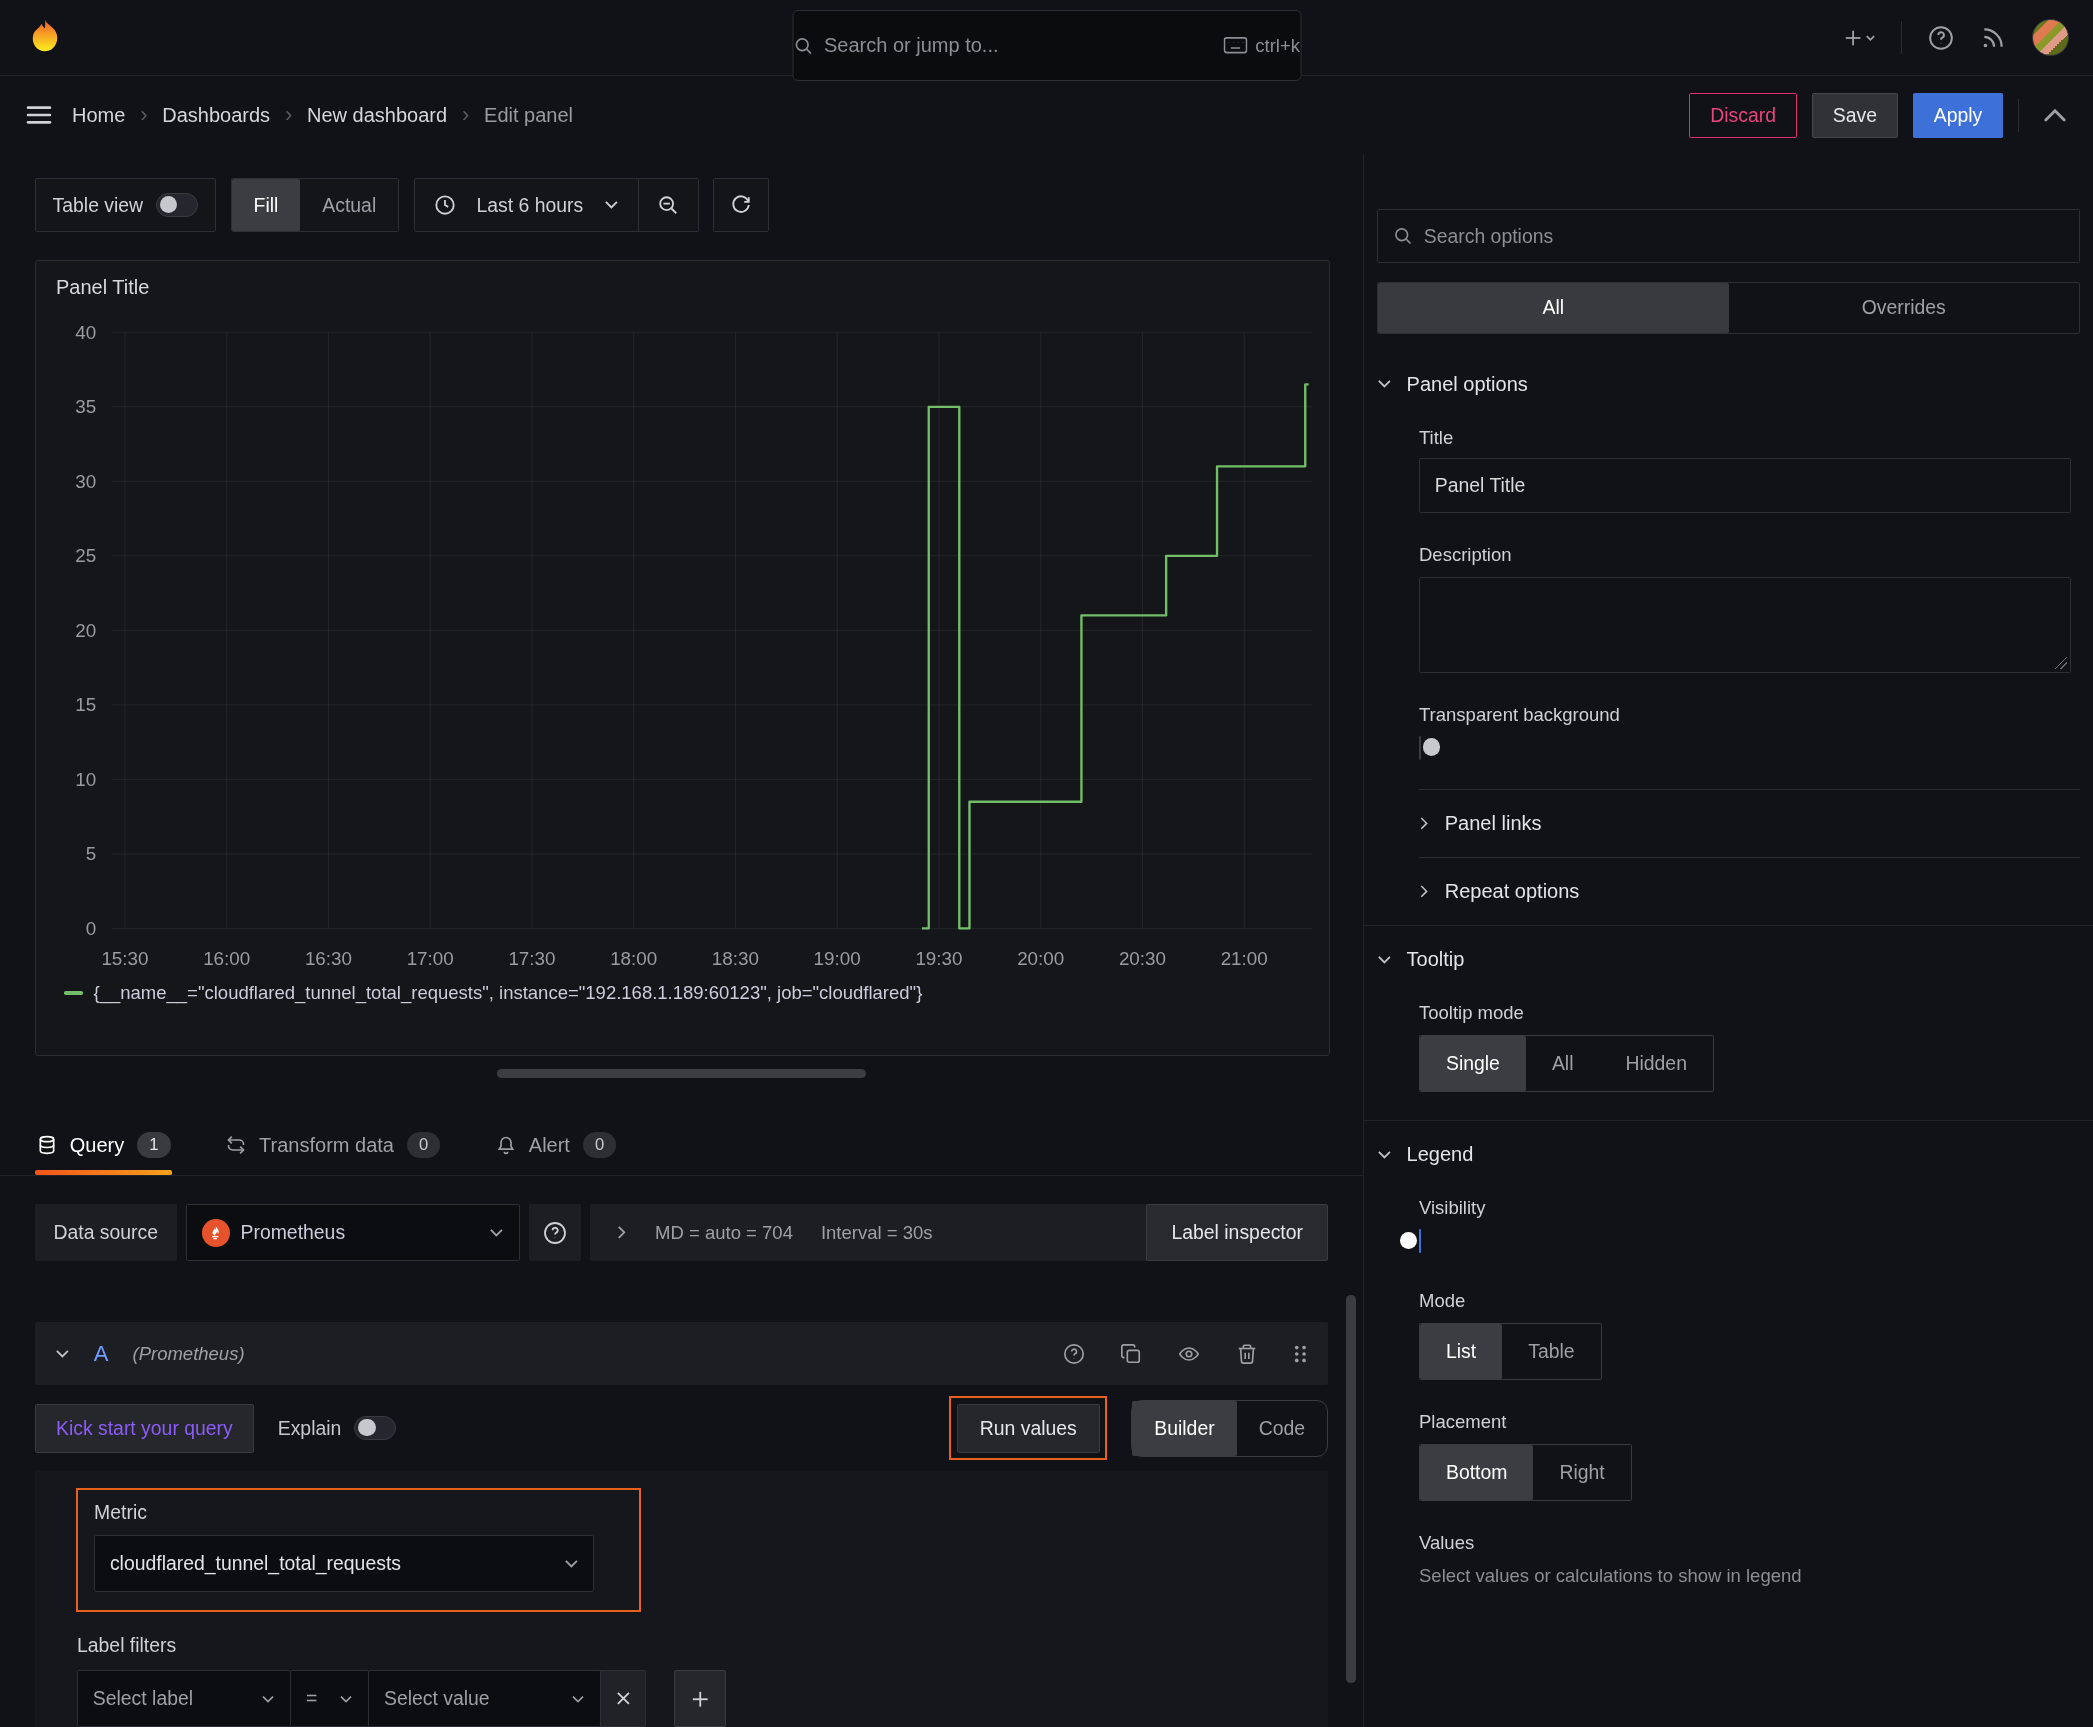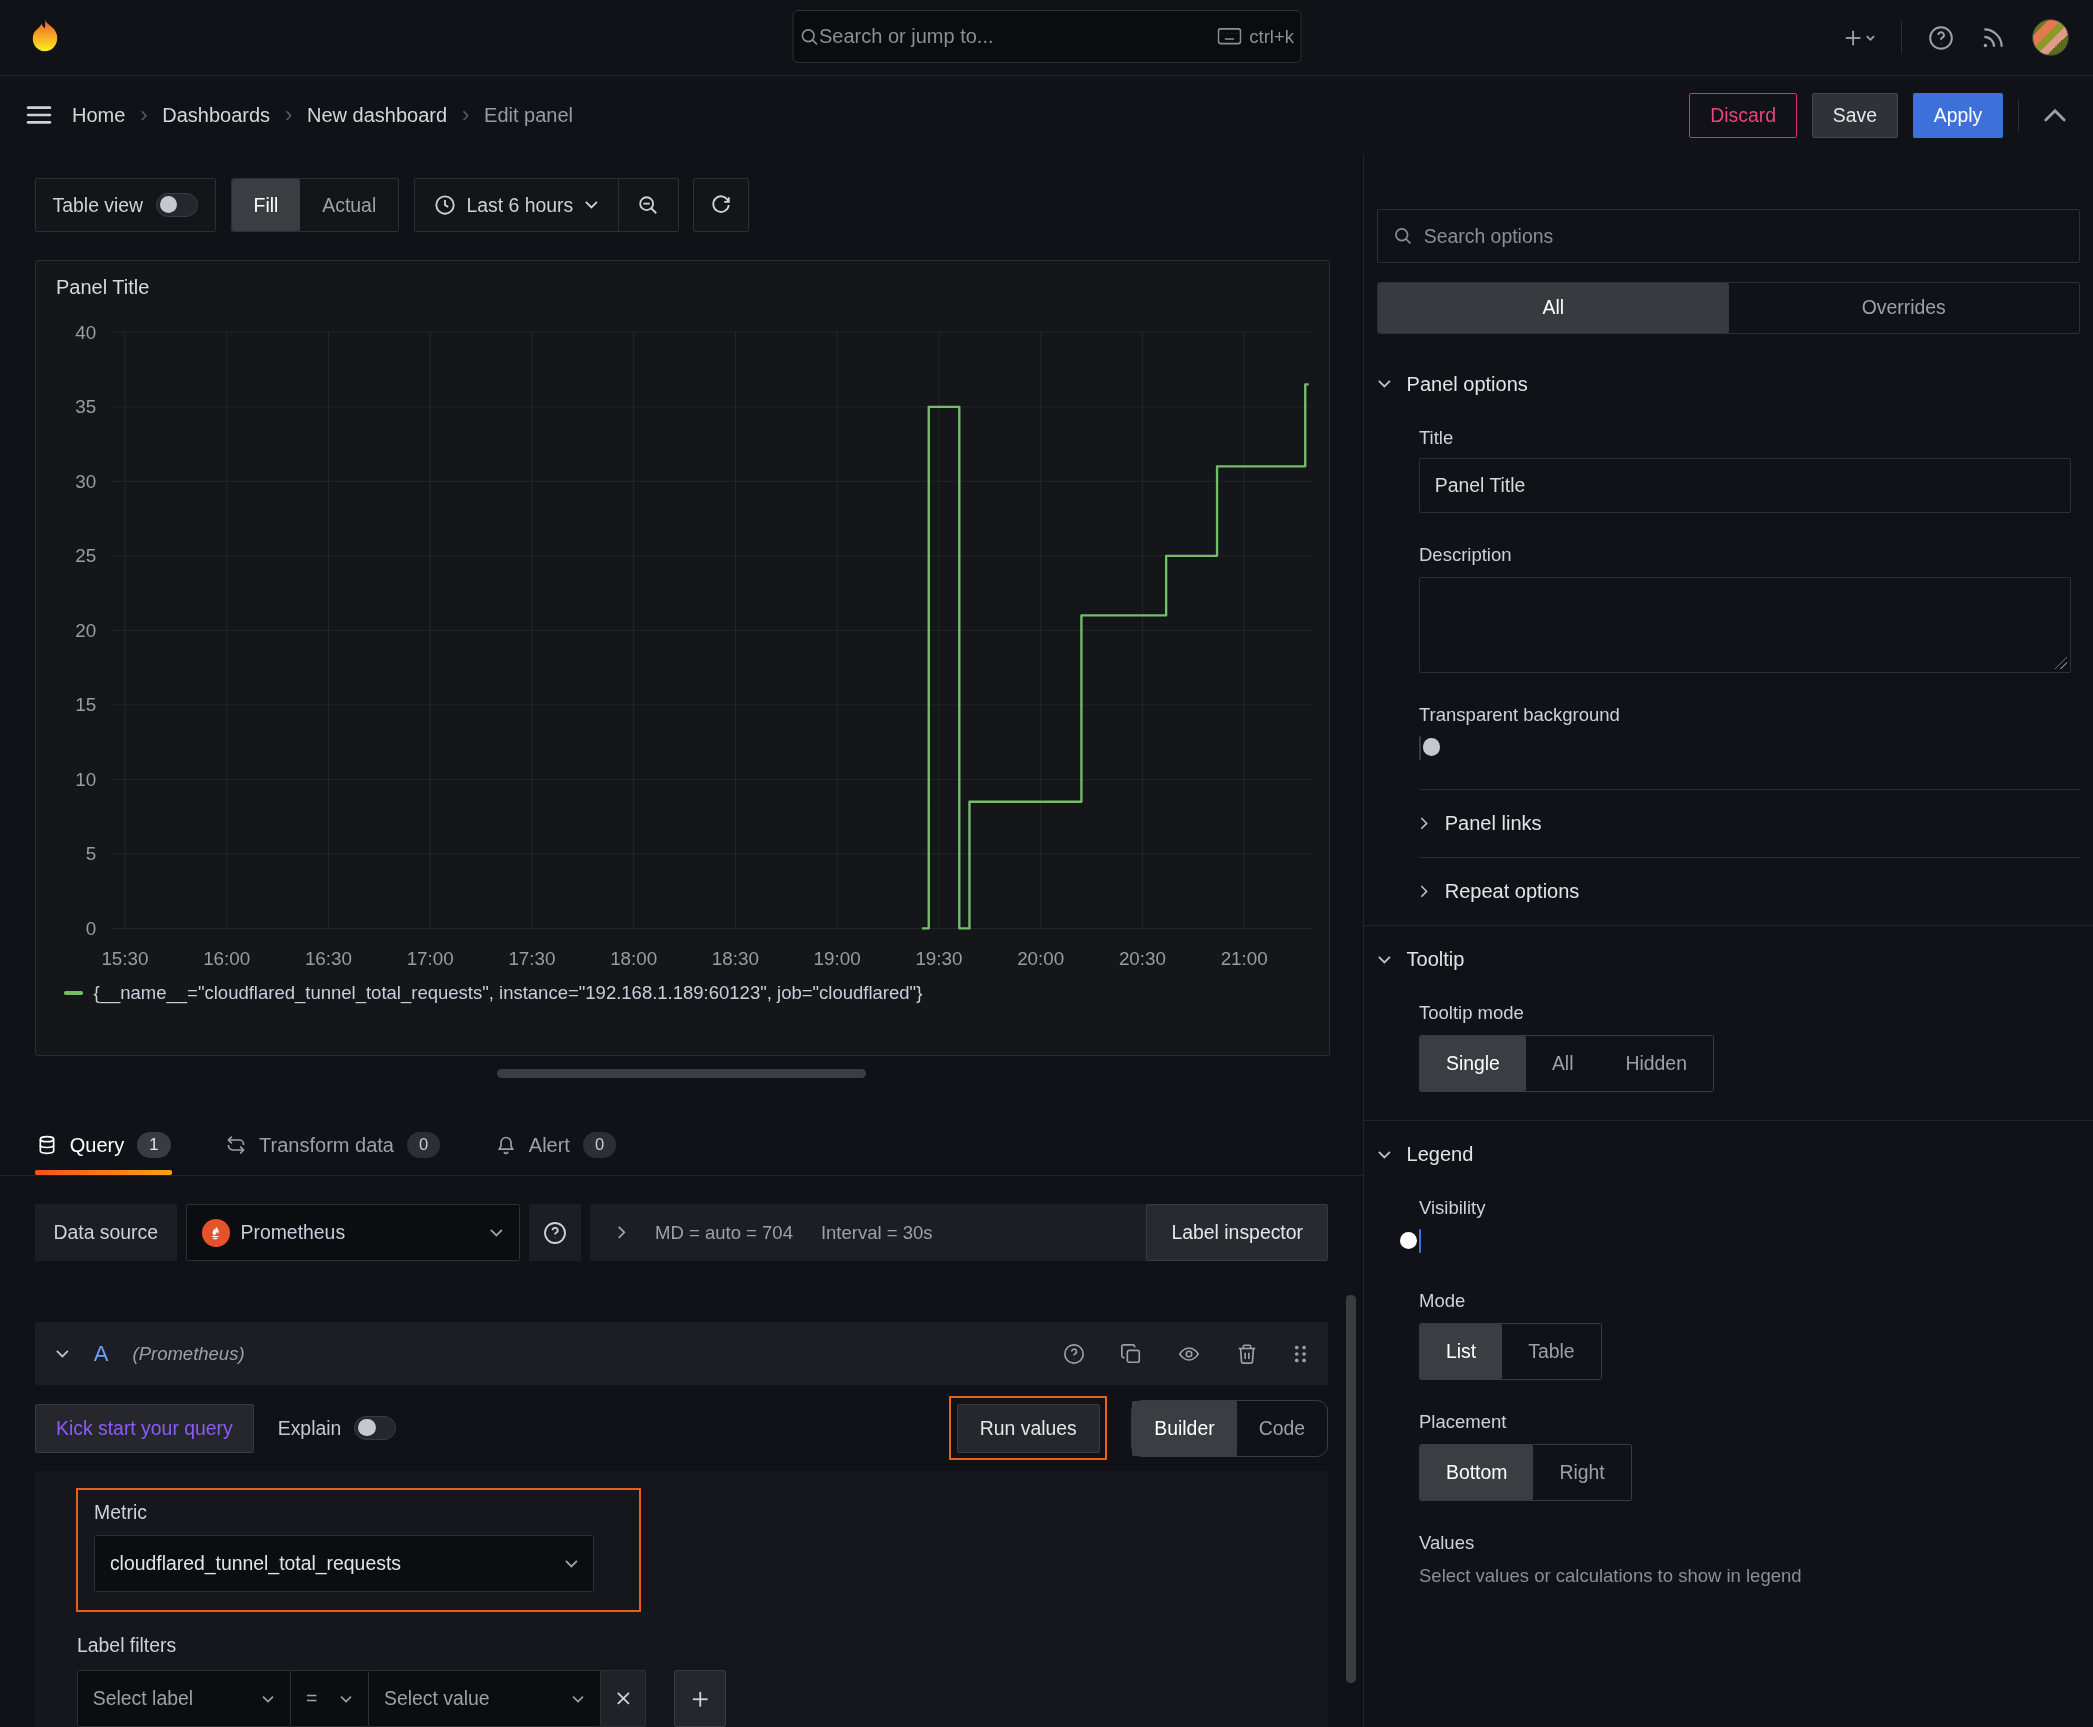--- a/index.html
+++ b/index.html
@@ -3,21 +3,21 @@
 <meta charset="utf-8">
 <style>
   *{box-sizing:border-box;margin:0;padding:0}
   html,body{width:2093px;height:1728px;overflow:hidden}
   body{background:#111217;color:#ccccdc;font-family:"Liberation Sans","DejaVu Sans",sans-serif;font-size:19.4px;position:relative}
   .icon{display:inline-flex;align-items:center;justify-content:center;flex:none}
   svg{display:block}
   
   .topbar{height:76px;display:flex;align-items:center;padding:0 24px;border-bottom:0.9px solid #232429;position:relative;background:#111217}
   .logo{width:42px;height:42px}
-  .top-search{position:absolute;left:50%;top:10px;transform:translateX(-50%);width:509px;height:53px;background:#0b0c0e;border:0.9px solid #2e2f36;border-radius:5.5px;display:flex;align-items:center;padding:0 6px;color:#8d8e94}
+  .top-search{position:absolute;left:50%;top:10px;transform:translateX(-50%);width:509px;height:71px;background:#0b0c0e;border:0.9px solid #2e2f36;border-radius:5.5px;display:flex;align-items:center;padding:0 0;gap:11px;color:#8d8e94}
   .top-search input{flex:1;background:transparent;border:none;outline:none;color:#c7c8cd;font-size:20px;font-family:inherit}
   .top-search input::placeholder{color:#8d8e94}
   .shortcut{display:flex;align-items:center;gap:7.4px;color:#8d8e94;font-size:18.5px}
   .top-right{margin-left:auto;display:flex;align-items:center;gap:26px;color:#9fa0a7}
   .top-divider{width:0.9px;height:33px;background:#2c2d33}
   .avatar{width:37px;height:37px;border-radius:50%;background:
     linear-gradient(135deg,#6b7a1e 0 22%,#e07a50 22% 40%,#8a9a28 40% 55%,#e09a88 55% 70%,#5d6b1a 70% 85%,#e0714f 85%);border:0.9px solid #3a3b42}
   
   .crumbbar{height:78px;display:flex;align-items:center;padding:0 26px;gap:20px;background:#111217}
   .hamburger{color:#d0d1d6}
@@ -35,21 +35,21 @@
   .main{display:flex;height:1575px}
   .left{width:1364px;border-right:0.9px solid #232429;position:relative}
   .right{flex:1;padding:0 13px;overflow:hidden}
   
   .viz-toolbar{margin:24px 35px 0 35px;height:54px;display:flex;justify-content:flex-start;gap:14.8px}
   .tool-group{height:54px;display:flex;align-items:center;background:#141519;border:0.9px solid #2e2f36;border-radius:1.8px;color:#d0d1d6}
   .tableview{padding:0 16.6px;gap:13px}
   .seg{display:flex;align-items:stretch;height:100%}
   .seg-opt{display:flex;align-items:center;padding:0 22px;color:#9fa0a7}
   .seg-opt.sel{background:#3c3d43;color:#fff;border-radius:1.8px}
-  .timegroup .piece{display:flex;align-items:center;gap:11px;padding:0 18.5px;height:100%}
+  .timegroup .piece{display:flex;align-items:center;gap:21px;padding:0 18.5px;height:100%}
   .timegroup .piece+.piece{border-left:0.9px solid #2e2f36}
   .toolbtn{width:54px;height:54px;display:flex;align-items:center;justify-content:center}
   
   .toggle{width:42px;height:24px;border-radius:13px;background:#26272e;border:0.9px solid #3a3b42;position:relative;flex:none}
   .toggle .knob{position:absolute;top:1.8px;left:2.8px;width:17.5px;height:17.5px;border-radius:50%;background:#c7c8cd}
   .toggle.on{background:#3d71d9;border-color:#3d71d9}
   .toggle.on .knob{left:auto;right:2.8px;background:#fff}
   
   .panel{margin:28px 33px 0 35px;height:796px;background:#141619;border:0.9px solid #2c2d33;border-radius:2.8px;display:flex;flex-direction:column}
   .panel-title{padding:14.8px 20px 0 20px;font-size:20px;color:#d8d9da}

